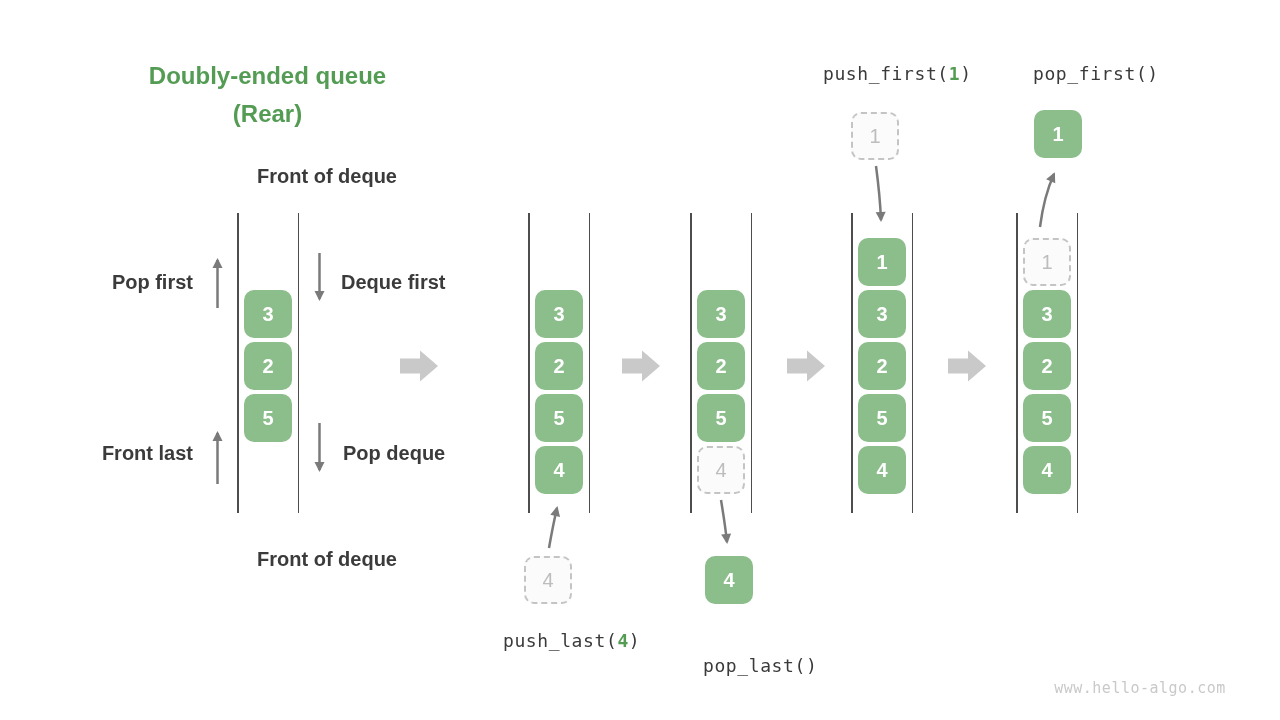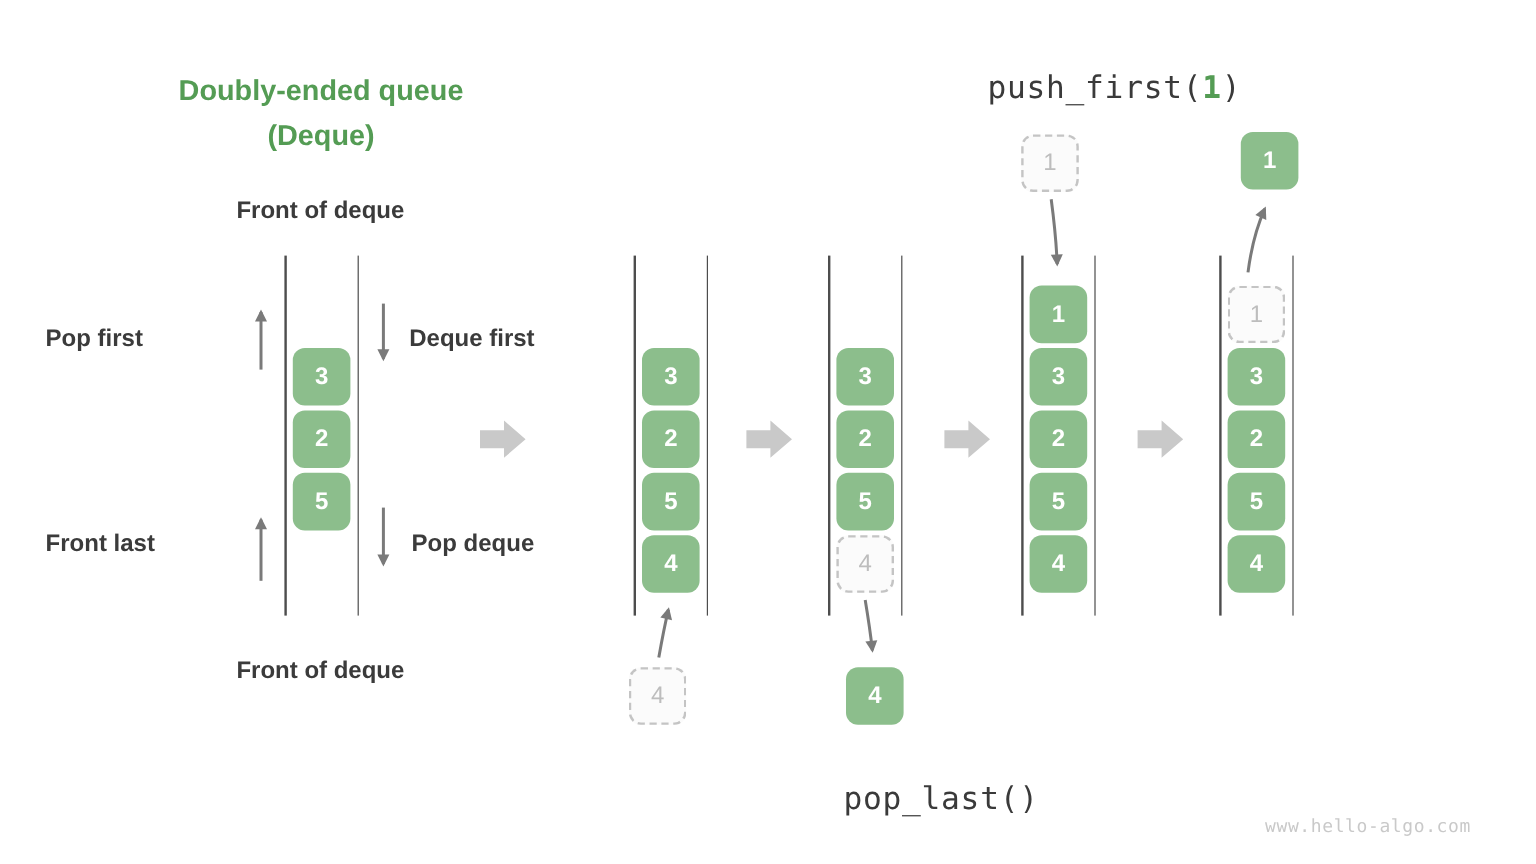--- a/index.html
+++ b/index.html
@@ -23,22 +23,22 @@
     font-family:"Liberation Sans",sans-serif;
   }
   .abs{position:absolute;}
   .title{
     left:100px;top:57px;width:335px;text-align:center;
     color:var(--title-green);font-size:24px;font-weight:bold;line-height:38px;
   }
   .big-label{
     color:var(--dark-text);font-size:20px;font-weight:bold;line-height:24px;white-space:nowrap;
   }
-  .center{text-align:center;}
-  .right{}
+  .center{text-align:right;}
+  .right{text-align:right;}
   
   .queue{position:absolute;top:213px;width:62px;height:300px;}
   .wall{position:absolute;top:0;width:1.5px;height:300px;background:var(--wall);}
   .wall.l{left:0;}
   .wall.r{left:60.5px;}
   .stack{position:absolute;left:7px;display:flex;flex-direction:column;gap:4px;}
   .cell{
     width:48px;height:48px;border-radius:10px;flex:0 0 48px;
     display:flex;align-items:center;justify-content:center;
     background:var(--box-green);color:#ffffff;
@@ -46,39 +46,39 @@
   }
   .cell.dashed{
     background:var(--dashed-fill);
     border:2px dashed var(--dashed-border);
     color:var(--dashed-text);font-weight:400;
   }
   .cell.ext{position:absolute;}
   .code{
     color:var(--code-text);
     font-family:"DejaVu Sans Mono","Liberation Mono",monospace;
-    font-size:26px;line-height:26px;letter-spacing:0.6px;white-space:nowrap;
+    font-size:18px;line-height:26px;letter-spacing:0.6px;white-space:nowrap;
   }
   .code .arg{color:var(--code-arg-green);font-weight:bold;}
   .watermark{
     left:1040px;top:679px;width:200px;text-align:center;
     color:var(--watermark);
     font-family:"DejaVu Sans Mono","Liberation Mono",monospace;
     font-size:15px;letter-spacing:0.5px;white-space:nowrap;
   }
   svg.overlay{position:absolute;left:0;top:0;pointer-events:none;}
 </style>
 </head>
 <body>
 
 <div class="canvas">
 
   <div class="abs title">
     <div>Doubly-ended queue</div>
-    <div>(Deque)</div>
+    <div>(Rear)</div>
   </div>
 
   <div class="abs big-label center" style="left:137px;top:164px;width:260px;">Front of deque</div>
   <div class="abs big-label center" style="left:137px;top:547px;width:260px;">Front of deque</div>
 
   <div class="abs big-label right" style="left:38px;top:270px;width:155px;">Pop first</div>
   <div class="abs big-label" style="left:341px;top:270px;">Deque first</div>
   <div class="abs big-label right" style="left:38px;top:441px;width:155px;">Front last</div>
   <div class="abs big-label" style="left:343px;top:441px;">Pop deque</div>
 
@@ -133,20 +133,22 @@
         <div class="cell solid">4</div>
       </div>
   </div>
 
   <div class="cell ext dashed" style="left:524px;top:556px;">4</div>
   <div class="cell ext solid" style="left:705px;top:556px;">4</div>
   <div class="cell ext dashed" style="left:851px;top:112px;">1</div>
   <div class="cell ext solid" style="left:1034px;top:110px;">1</div>
 
   <div class="abs code" style="left:823px;top:61px;"><span>push_first(</span><span class="arg">1</span><span>)</span></div>
+  <div class="abs code" style="left:1033px;top:61px;"><span>pop_first()</span></div>
+  <div class="abs code" style="left:503px;top:628px;"><span>push_last(</span><span class="arg">4</span><span>)</span></div>
   <div class="abs code" style="left:703px;top:628px;margin-top:25px;"><span>pop_last()</span></div>
 
   <div class="abs watermark">www.hello-algo.com</div>
 
   <svg class="overlay" width="1280" height="720" viewBox="0 0 1280 720">
     <defs>
       <marker id="ah" markerUnits="userSpaceOnUse" markerWidth="14" markerHeight="14" refX="10" refY="7" orient="auto">
         <path d="M2,2 L12,7 L2,12 Z" fill="#7a7a7a"></path>
       </marker>
     </defs>

